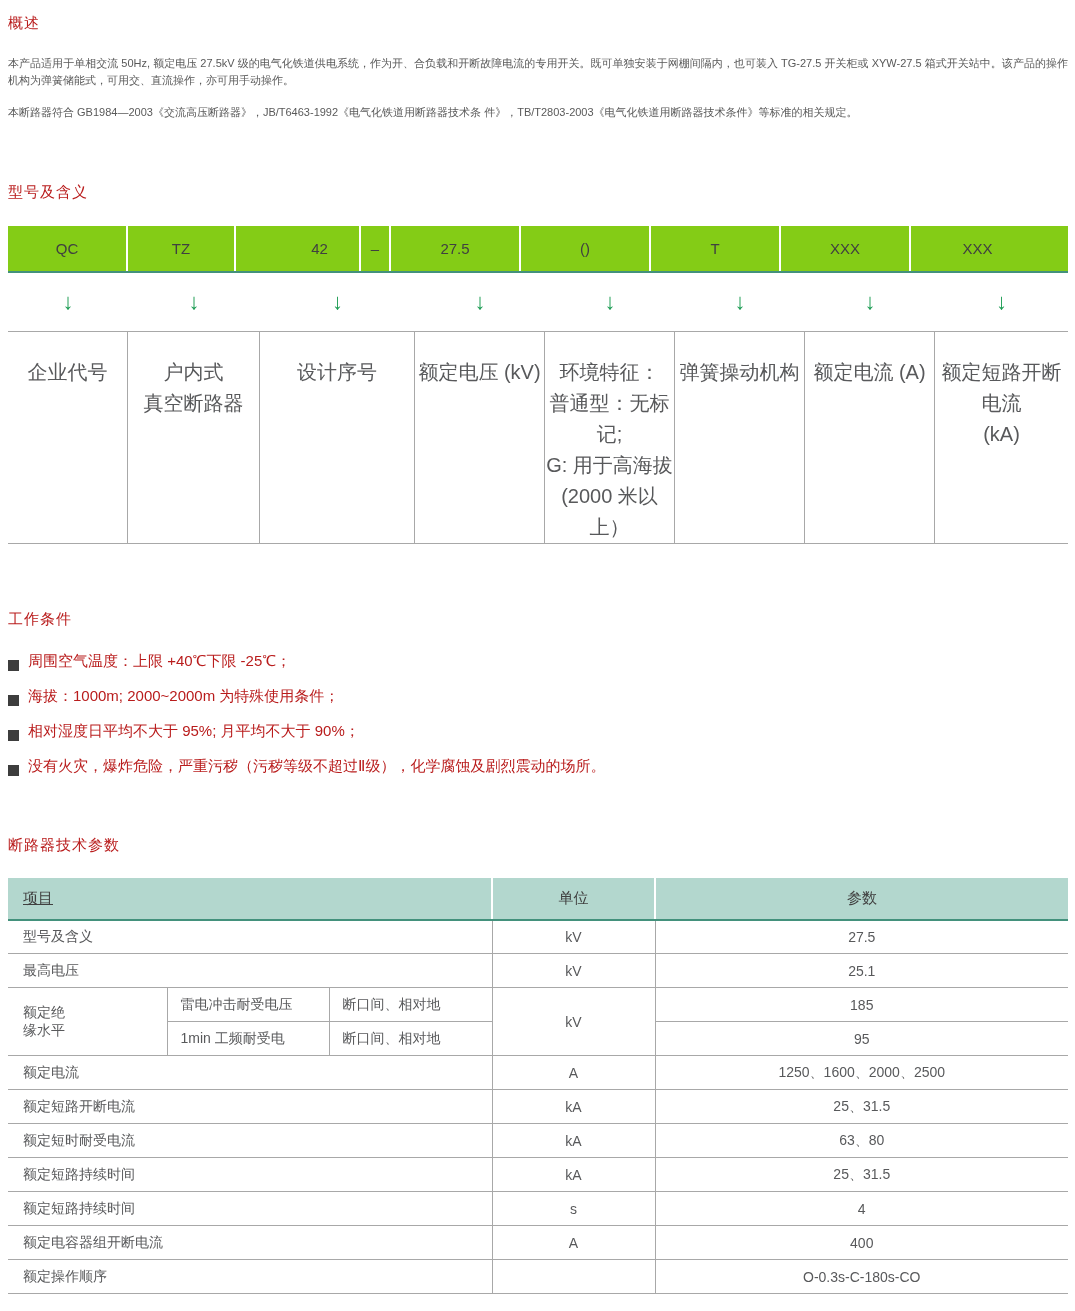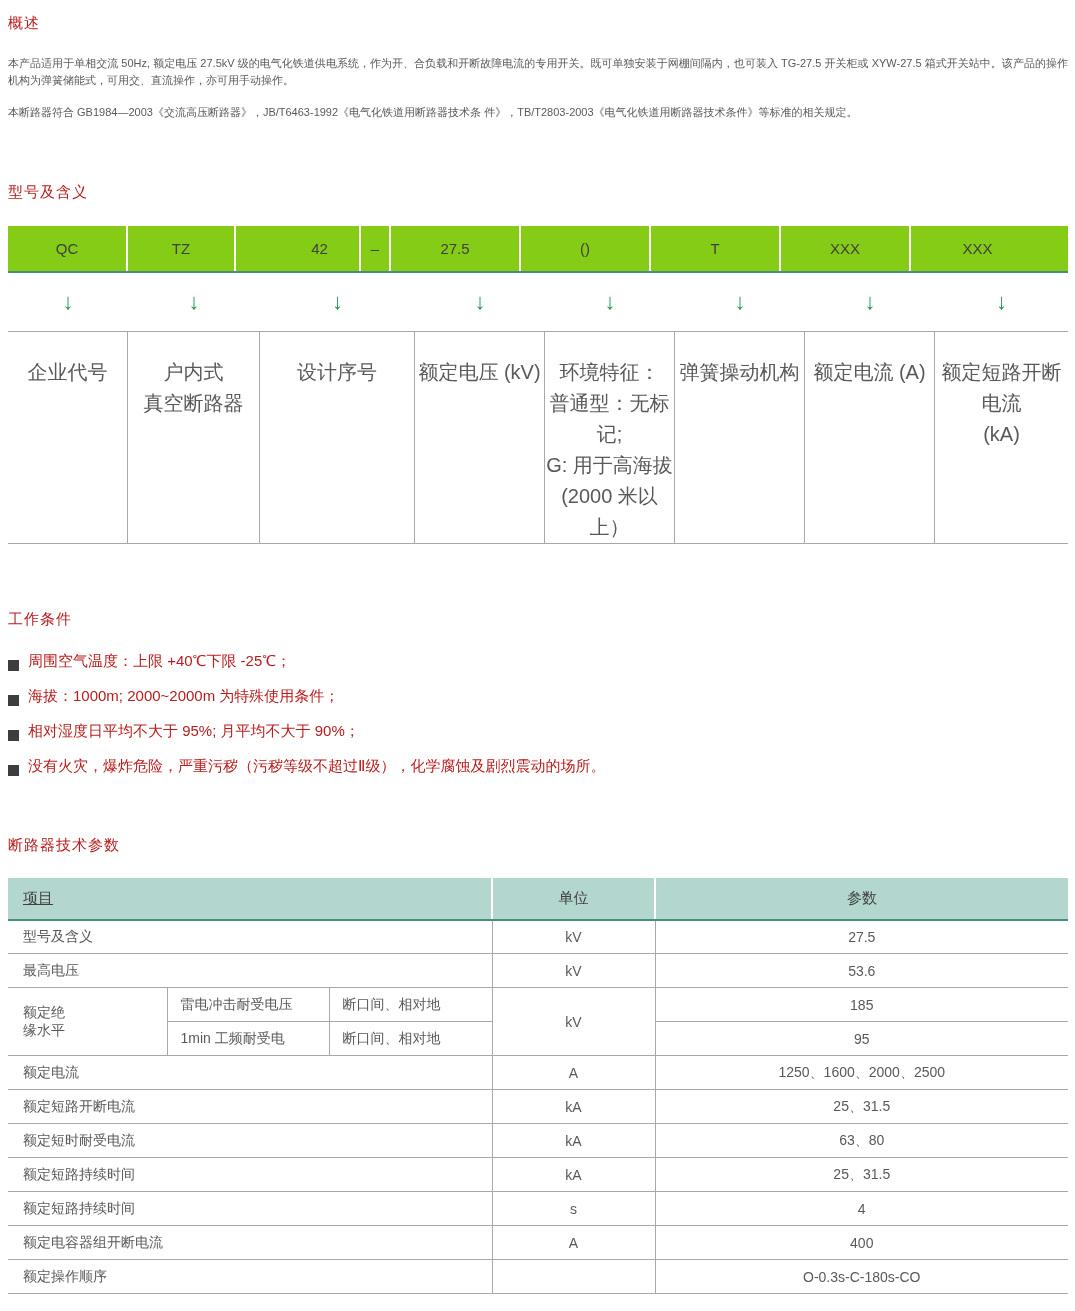--- a/index.html
+++ b/index.html
@@ -175,21 +175,21 @@
     </thead>
     <tbody>
       <tr>
         <td class="label" colspan="3">型号及含义</td>
         <td>kV</td>
         <td>27.5</td>
       </tr>
       <tr>
         <td class="label" colspan="3">最高电压</td>
         <td>kV</td>
-        <td>53.6</td>
+        <td>25.1</td>
       </tr>
       <tr>
         <td class="label pre" rowspan="2">额定绝
 缘水平</td>
         <td class="sub">雷电冲击耐受电压</td>
         <td class="sub">断口间、相对地</td>
         <td rowspan="2">kV</td>
         <td>185</td>
       </tr>
       <tr>

